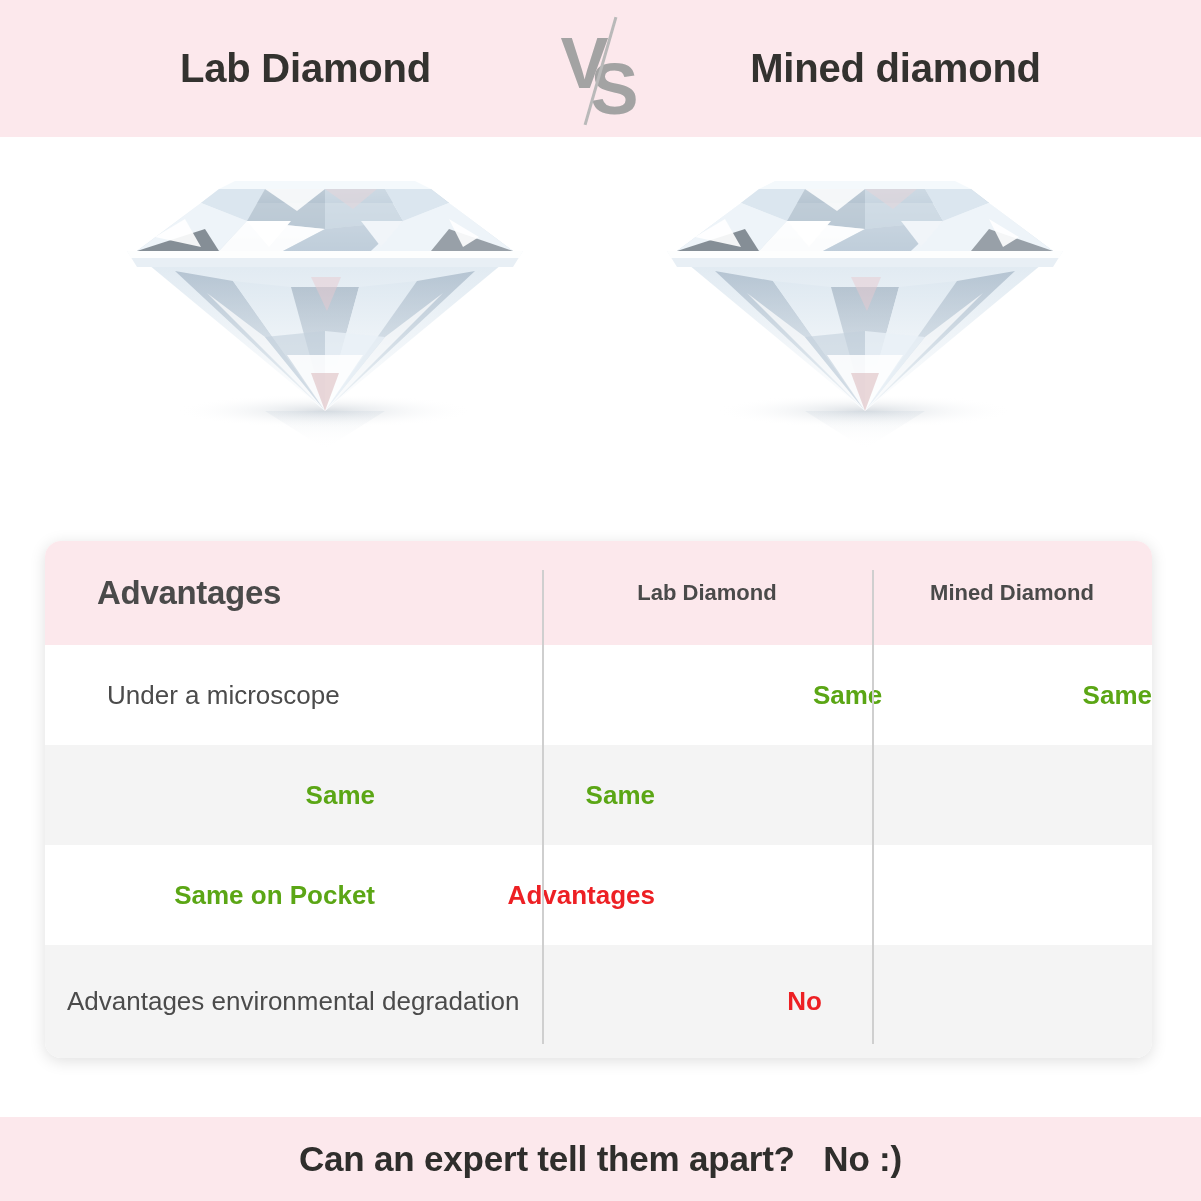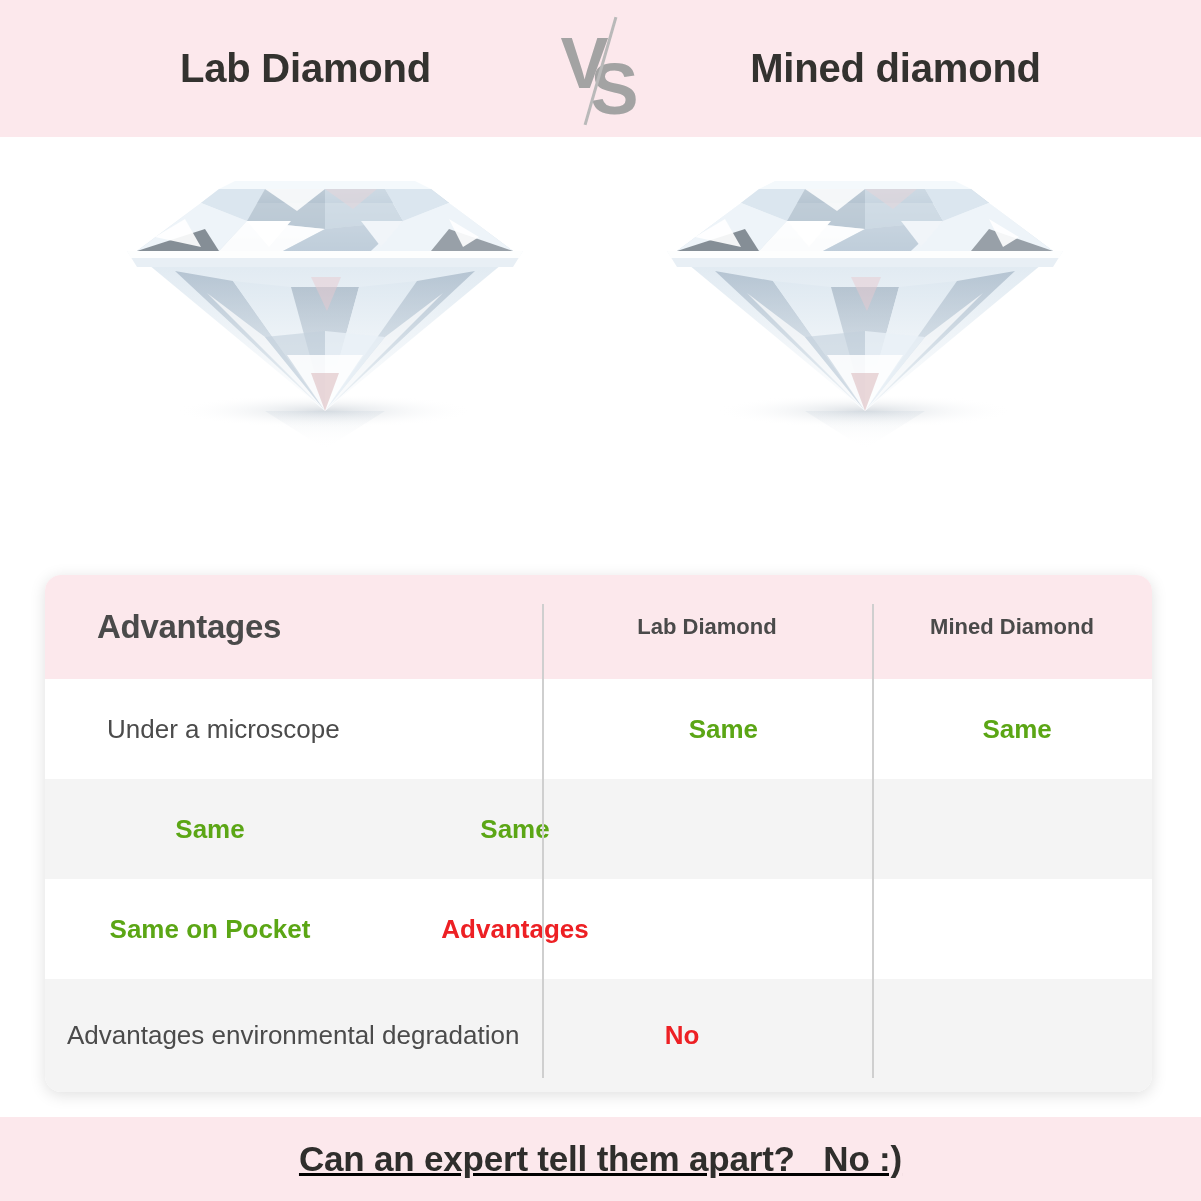--- a/index.html
+++ b/index.html
@@ -50,21 +50,20 @@
   .diamond-wrap.left  { left:115px; }
   .diamond-wrap.right { left:655px; }
   .diamond-wrap svg { width:100%; height:100%; display:block; }
 
   
   .table-card {
     position:absolute; left:45px; top:541px; width:1107px; height:517px;
     background:#ffffff; border-radius:16px;
     box-shadow:0 3px 16px rgba(0,0,0,0.13);
     overflow:hidden;
-    margin-top:34px;
   }
   .t-head {
     height:104px; background:#fce8ec;
     display:flex; align-items:center; position:relative;
   }
   .t-head .c0 {
     width:497px; padding-left:52px;
     font-size:33px; font-weight:bold; color:#4a4a4a; letter-spacing:-0.3px;
   }
   .t-head .c1, .t-head .c2 {
@@ -79,40 +78,40 @@
   .t-row.h3 { height:100px; }
   .t-row.h4 { height:113px; }
   .t-row.odd  { background:#ffffff; }
   .t-row.even { background:#f4f4f4; }
 
   .t-row .c0 {
     width:497px; padding-left:22px;
     font-size:26px; color:#4b4b4b; line-height:1.42;
   }
   .t-row .c1, .t-row .c2 {
-    font-size:26px; font-weight:bold; text-align:center;
+    font-size:26px; font-weight:bold; text-align:right;
   }
   .t-row .c1 { width:330px; }
   .t-row .c2 { width:280px; }
   .val-green { color:#5ba615; }
   .val-red   { color:#ed2024; }
 
   
   .divider {
     position:absolute; top:29px; bottom:14px; width:2px;
     background:#cfcfcf;
   }
   .divider.d1 { left:497px; }
   .divider.d2 { left:827px; }
 
   
   .footer-band {
     position:absolute; left:0; top:1117px; width:1201px; height:84px;
     background:#fce8ec;
-    display:flex; align-items:center; justify-content:center;text-decoration:underline;
+    display:flex; align-items:center; justify-content:center;
   }
   .footer-text {
     font-size:35px; font-weight:bold; color:#2f2e2c; letter-spacing:-0.2px;
     white-space:pre;
   }
 </style>
 </head>
 <body>
 
 <div class="header-band">

